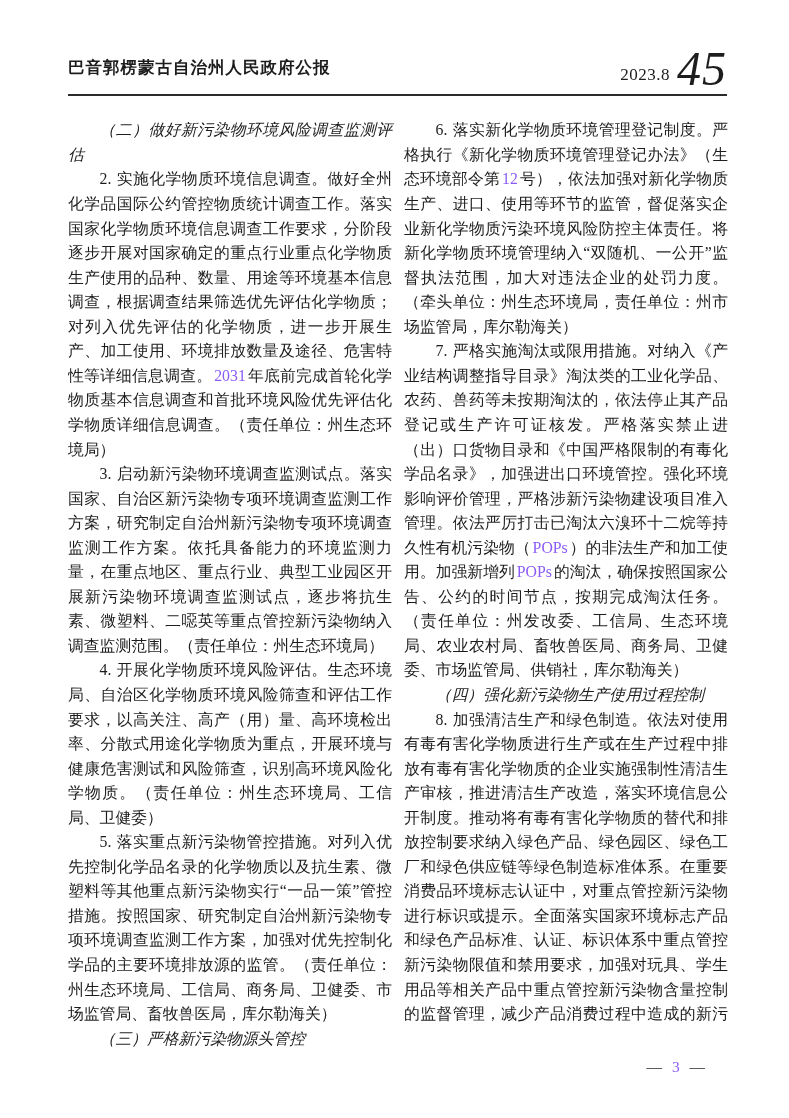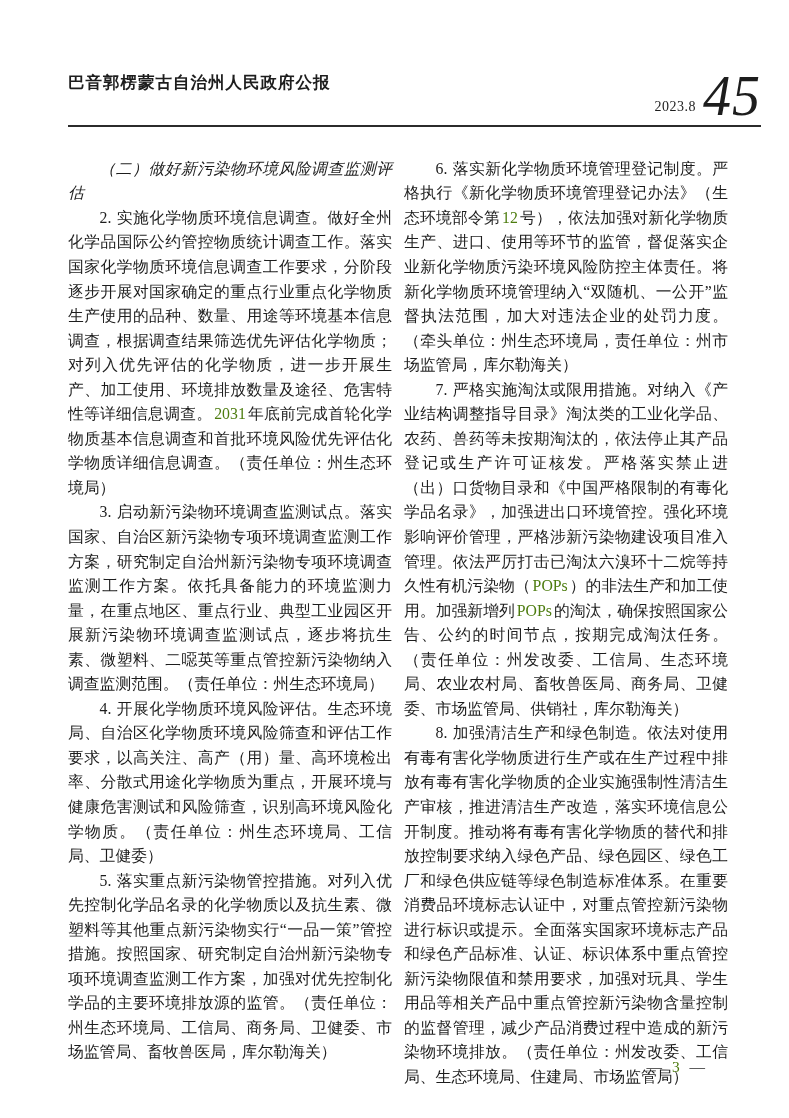--- a/index.html
+++ b/index.html
@@ -6,71 +6,71 @@
   .page{
     position:relative;
     width:789px;height:1118px;
     margin:0 auto;
     background:#ffffff;
     overflow:hidden;
     font-family:"Liberation Serif","DejaVu Serif",serif;
     color:#1d1d1d;
   }
   .header{
-    margin:0 28px 0 68px;
-    padding-top:74px;
+    margin:0 62px 0 68px;
+    padding-top:50px;
     display:flex;
     justify-content:space-between;
-    align-items:flex-start;
+    align-items:center;
     border-bottom:2.5px solid #2b2b2b;
     padding-bottom:6px;
   }
   .gazette-title{
     font-family:"Liberation Sans","DejaVu Sans",sans-serif;
     font-weight:bold;
     font-size:16.5px;
     letter-spacing:1px;
     line-height:1;
     padding-bottom:4px;
   }
   .header-right{display:flex;align-items:flex-end;gap:7px;}
   .issue-date{
-    font-size:14px;
+    font-size:17px;
     line-height:1;
     padding-bottom:5px;
     letter-spacing:.5px;
   }
   .issue-number{
-    font-size:56px;
+    font-size:48px;
     font-style:italic;
     line-height:.8;
     letter-spacing:1px;
   }
   .columns{
-    margin:30px 61px 0 68px;
+    margin:22px 61px 0 68px;
     height:940px;
     overflow:hidden;
     column-count:2;
     column-gap:12px;
     column-fill:auto;
     text-align:justify;
   }
   .columns p{
     margin:0;
     font-size:15.8px;
     line-height:24.55px;
     text-indent:2em;
   }
   .subheading{
     font-style:italic;
     font-weight:500;
   }
   .pnum{margin-right:5px;}
   .latin{
-    color:#4d7c0f;
+    color:#8b5cf6;
     font-family:"Liberation Serif","DejaVu Serif",serif;
     margin:0 2px;
   }
   .footer{
     position:absolute;
     top:1058px;
     right:82px;
     font-size:15.5px;
     letter-spacing:2px;
   }
@@ -87,20 +87,22 @@
       <span class="issue-number">45</span>
     </div>
   </div>
 
   <div class="columns" id="article">
       <p class="subheading"><span class="ptext">（二）做好新污染物环境风险调查监测评估</span></p>
       <p class="body"><span class="pnum">2.</span><span class="ptext">实施化学物质环境信息调查。做好全州化学品国际公约管控物质统计调查工作。落实国家化学物质环境信息调查工作要求，分阶段逐步开展对国家确定的重点行业重点化学物质生产使用的品种、数量、用途等环境基本信息调查，根据调查结果筛选优先评估化学物质；对列入优先评估的化学物质，进一步开展生产、加工使用、环境排放数量及途径、危害特性等详细信息调查。<span class="latin">2031</span>年底前完成首轮化学物质基本信息调查和首批环境风险优先评估化学物质详细信息调查。（责任单位：州生态环境局）</span></p>
       <p class="body"><span class="pnum">3.</span><span class="ptext">启动新污染物环境调查监测试点。落实国家、自治区新污染物专项环境调查监测工作方案，研究制定自治州新污染物专项环境调查监测工作方案。依托具备能力的环境监测力量，在重点地区、重点行业、典型工业园区开展新污染物环境调查监测试点，逐步将抗生素、微塑料、二噁英等重点管控新污染物纳入调查监测范围。（责任单位：州生态环境局）</span></p>
       <p class="body"><span class="pnum">4.</span><span class="ptext">开展化学物质环境风险评估。生态环境局、自治区化学物质环境风险筛查和评估工作要求，以高关注、高产（用）量、高环境检出率、分散式用途化学物质为重点，开展环境与健康危害测试和风险筛查，识别高环境风险化学物质。（责任单位：州生态环境局、工信局、卫健委）</span></p>
       <p class="body"><span class="pnum">5.</span><span class="ptext">落实重点新污染物管控措施。对列入优先控制化学品名录的化学物质以及抗生素、微塑料等其他重点新污染物实行“一品一策”管控措施。按照国家、研究制定自治州新污染物专项环境调查监测工作方案，加强对优先控制化学品的主要环境排放源的监管。（责任单位：州生态环境局、工信局、商务局、卫健委、市场监管局、畜牧兽医局，库尔勒海关）</span></p>
+      <p class="subheading"><span class="ptext">（三）严格新污染物源头管控</span></p>
       <p class="body"><span class="pnum">6.</span><span class="ptext">落实新化学物质环境管理登记制度。严格执行《新化学物质环境管理登记办法》（生态环境部令第<span class="latin">12</span>号），依法加强对新化学物质生产、进口、使用等环节的监管，督促落实企业新化学物质污染环境风险防控主体责任。将新化学物质环境管理纳入“双随机、一公开”监督执法范围，加大对违法企业的处罚力度。（牵头单位：州生态环境局，责任单位：州市场监管局，库尔勒海关）</span></p>
       <p class="body"><span class="pnum">7.</span><span class="ptext">严格实施淘汰或限用措施。对纳入《产业结构调整指导目录》淘汰类的工业化学品、农药、兽药等未按期淘汰的，依法停止其产品登记或生产许可证核发。严格落实禁止进（出）口货物目录和《中国严格限制的有毒化学品名录》，加强进出口环境管控。强化环境影响评价管理，严格涉新污染物建设项目准入管理。依法严厉打击已淘汰六溴环十二烷等持久性有机污染物（<span class="latin">POPs</span>）的非法生产和加工使用。加强新增列<span class="latin">POPs</span>的淘汰，确保按照国家公告、公约的时间节点，按期完成淘汰任务。（责任单位：州发改委、工信局、生态环境局、农业农村局、畜牧兽医局、商务局、卫健委、市场监管局、供销社，库尔勒海关）</span></p>
+      <p class="subheading"><span class="ptext">（四）强化新污染物生产使用过程控制</span></p>
       <p class="body"><span class="pnum">8.</span><span class="ptext">加强清洁生产和绿色制造。依法对使用有毒有害化学物质进行生产或在生产过程中排放有毒有害化学物质的企业实施强制性清洁生产审核，推进清洁生产改造，落实环境信息公开制度。推动将有毒有害化学物质的替代和排放控制要求纳入绿色产品、绿色园区、绿色工厂和绿色供应链等绿色制造标准体系。在重要消费品环境标志认证中，对重点管控新污染物进行标识或提示。全面落实国家环境标志产品和绿色产品标准、认证、标识体系中重点管控新污染物限值和禁用要求，加强对玩具、学生用品等相关产品中重点管控新污染物含量控制的监督管理，减少产品消费过程中造成的新污染物环境排放。（责任单位：州发改委、工信局、生态环境局、住建局、市场监管局）</span></p>
     </div>
 
   <div class="footer">— <span class="latin">3</span> —</div>
 
 </div>
 
 </body></html>

